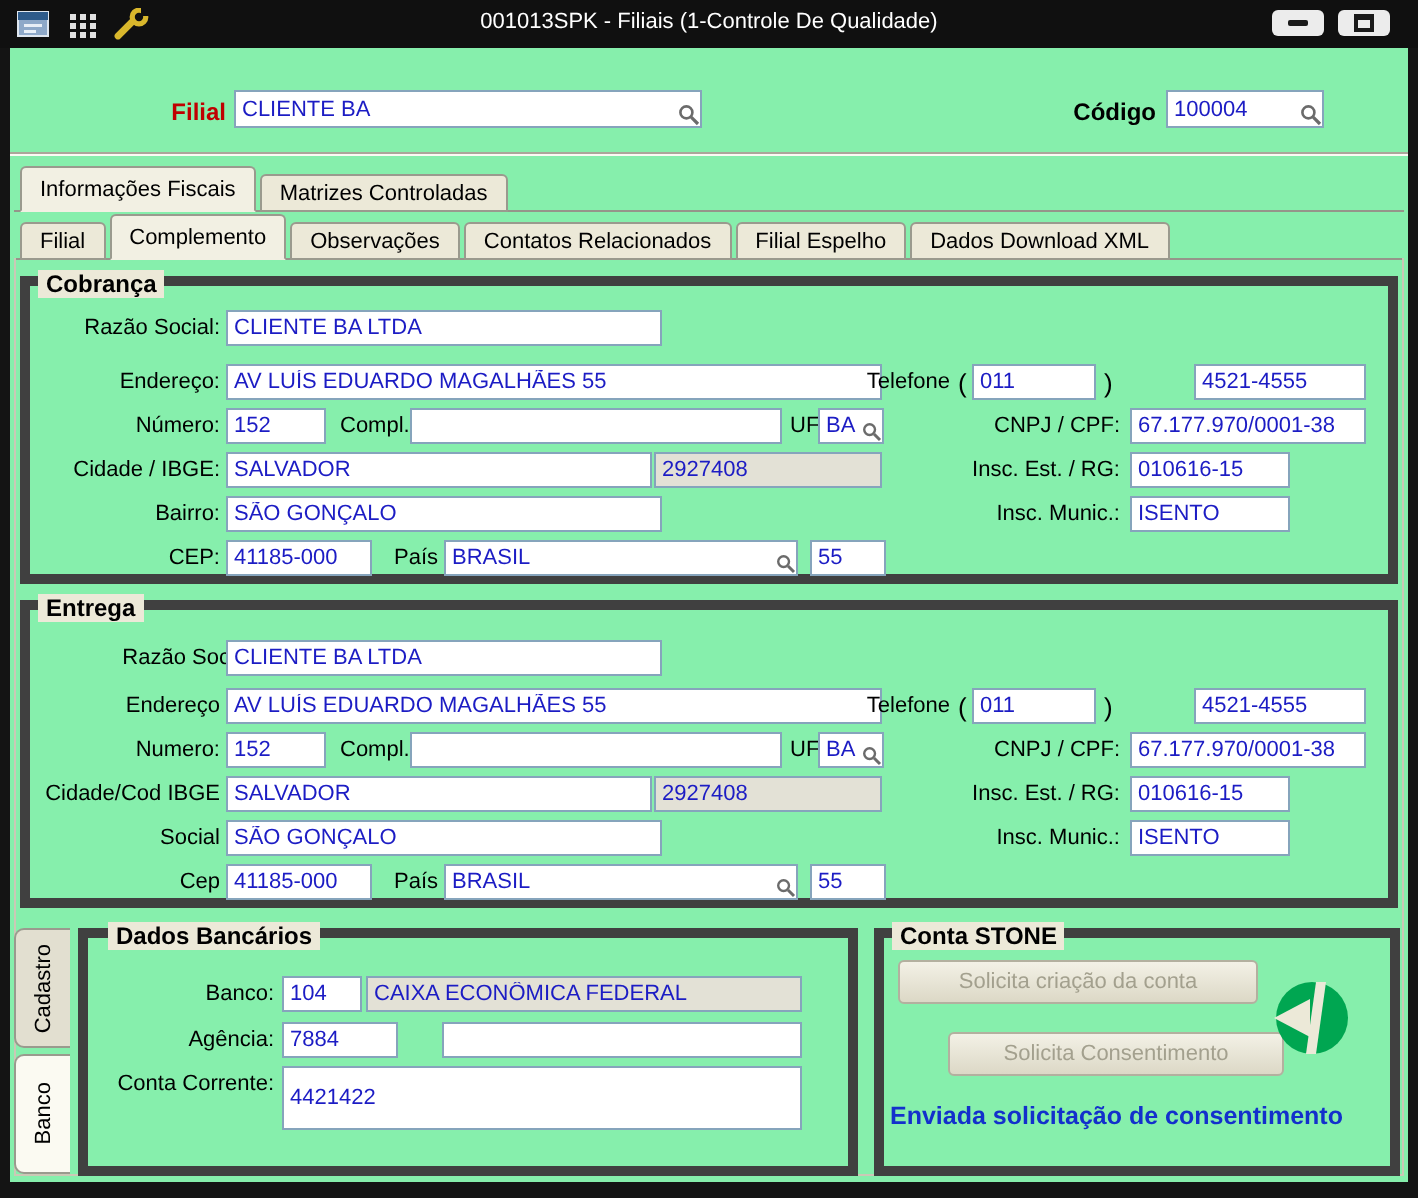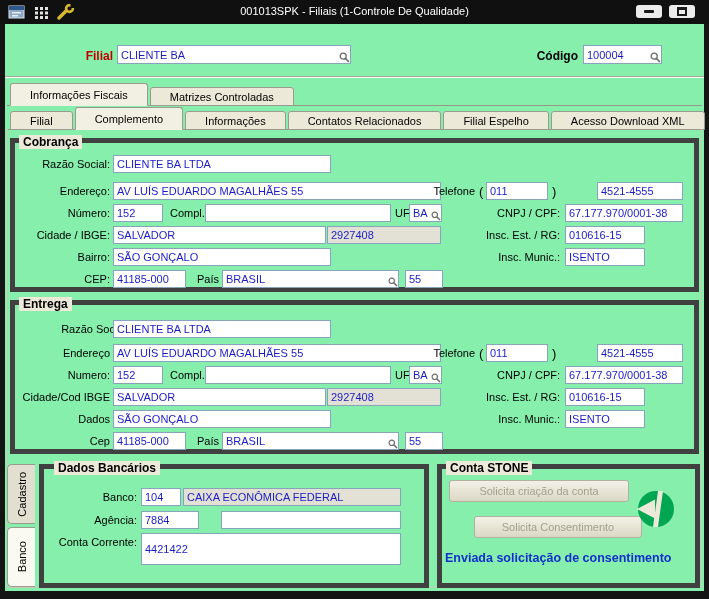--- a/index.html
+++ b/index.html
@@ -30,21 +30,21 @@
   .fld { width:100%; height:100%; border:1px solid #86a4bc; background:#fff; color:#1c1cc4;
          font-family:inherit; font-size:11px; padding:1px 3px; display:block; }
   .fld.ro { background:#e3e1d6; }
   .fwrap { display:block; }
   .lookup { position:absolute; right:1px; bottom:1px; line-height:0; cursor:pointer; }
 
   .sep { border-top:1px solid #aaa79a; border-bottom:1px solid #fbfaf4; }
 
   
   .tabbar { position:absolute; left:2px; width:695px; height:24px; display:flex; align-items:flex-end; border-bottom:1px solid #95958a; padding-left:3px; }
-  .tab { display:inline-flex; align-items:center; padding:0 19px; height:19px; margin-right:2px; margin-bottom:-1px;
+  .tab { display:inline-flex; align-items:center; padding:0 9px; height:19px; margin-right:2px; margin-bottom:-1px;
          background:#ece9d8; border:1px solid #9a9a8e; border-radius:3px 3px 0 0; cursor:pointer; color:#000; white-space:nowrap; }
   .tab.active { height:23px; background:#f2f0e3; border-bottom:1px solid #f2f0e3; position:relative; z-index:2; }
 
   .panel-outline { position:absolute; left:2px; top:105px; width:695px; height:459px; border:1px solid #cbc8b6; border-top:none; }
 
   
   .gb { position:absolute; border:5px solid #404040; }
   .gb-legend { position:absolute; top:-8px; left:4px; background:#ece9d8; padding:0 4px; font-weight:bold; font-size:12px; color:#000; white-space:nowrap; }
 
   .paren { font-size:13px; color:#000; }
@@ -132,24 +132,24 @@
     <div class="sep abs" style="left:0;top:52px;width:699px;height:2px"></div>
 
     <div class="tabbar abs" style="top:58px">
       <div class="tab active">Informações Fiscais</div>
       <div class="tab">Matrizes Controladas</div>
     </div>
 
     <div class="tabbar abs" style="top:82px">
       <div class="tab">Filial</div>
       <div class="tab active">Complemento</div>
-      <div class="tab">Informações</div>
+      <div class="tab">Observações</div>
       <div class="tab">Contatos Relacionados</div>
       <div class="tab">Filial Espelho</div>
-      <div class="tab">Acesso Download XML</div>
+      <div class="tab">Dados Download XML</div>
 
     </div>
 
     <div class="panel-outline"></div>
 
     <div class="gb" style="left:5px;top:114px;width:689px;height:154px">
       <span class="gb-legend">Cobrança</span>
     </div>
 
     <span class="lbl abs r" style="left:8px;top:134px;width:97px">Razão Social:</span>
@@ -230,21 +230,21 @@
     </span>
     <span class="lbl abs r" style="left:440px;top:345px;width:115px">CNPJ / CPF:</span>
     <input class="fld abs" style="left: 560px; top: 342px; width: 118px; height: 18px;" value="67.177.970/0001-38">
 
     <span class="lbl abs r" style="left:8px;top:367px;width:97px">Cidade/Cod IBGE</span>
     <input class="fld abs" style="left: 108px; top: 364px; width: 213px; height: 18px;" value="SALVADOR">
     <input class="fld ro abs" style="left: 322px; top: 364px; width: 114px; height: 18px;" value="2927408">
     <span class="lbl abs r" style="left:440px;top:367px;width:115px">Insc. Est. / RG:</span>
     <input class="fld abs" style="left: 560px; top: 364px; width: 80px; height: 18px;" value="010616-15">
 
-    <span class="lbl abs r" style="left:8px;top:389px;width:97px">Dados</span>
+    <span class="lbl abs r" style="left:8px;top:389px;width:97px">Social</span>
     <input class="fld abs" style="left: 108px; top: 386px; width: 218px; height: 18px;" value="SÃO GONÇALO">
     <span class="lbl abs r" style="left:440px;top:389px;width:115px">Insc. Munic.:</span>
     <input class="fld abs" style="left: 560px; top: 386px; width: 80px; height: 18px;" value="ISENTO">
 
     <span class="lbl abs r" style="left:8px;top:411px;width:97px">Cep</span>
     <input class="fld abs" style="left: 108px; top: 408px; width: 73px; height: 18px;" value="41185-000">
     <span class="lbl abs" style="left:192px;top:411px">País</span>
     <span class="fwrap abs" style="left:217px;top:408px;width:177px;height:18px">
       <input class="fld" value="BRASIL" style="">
       <span class="lookup"><svg width="10" height="10">

